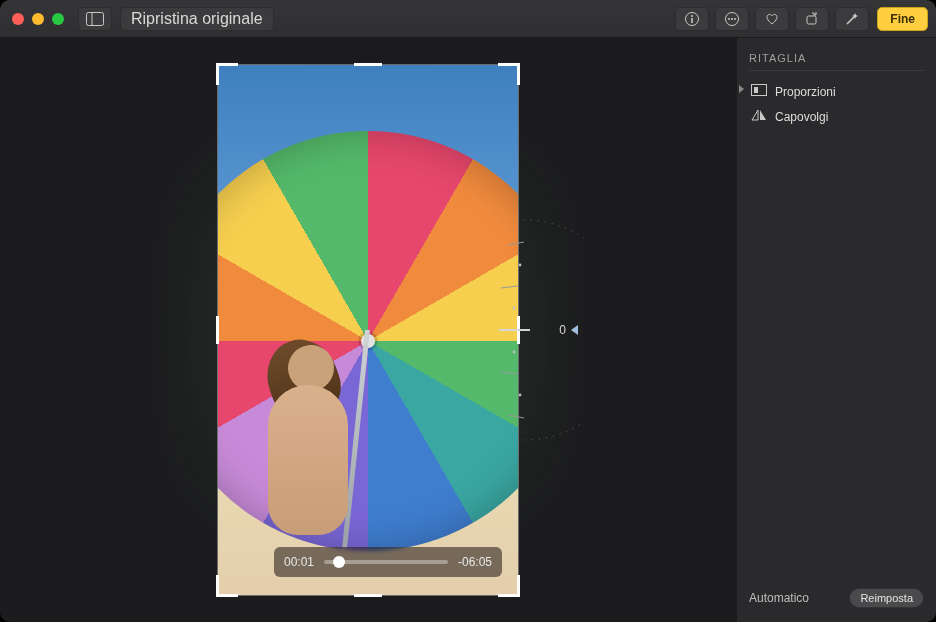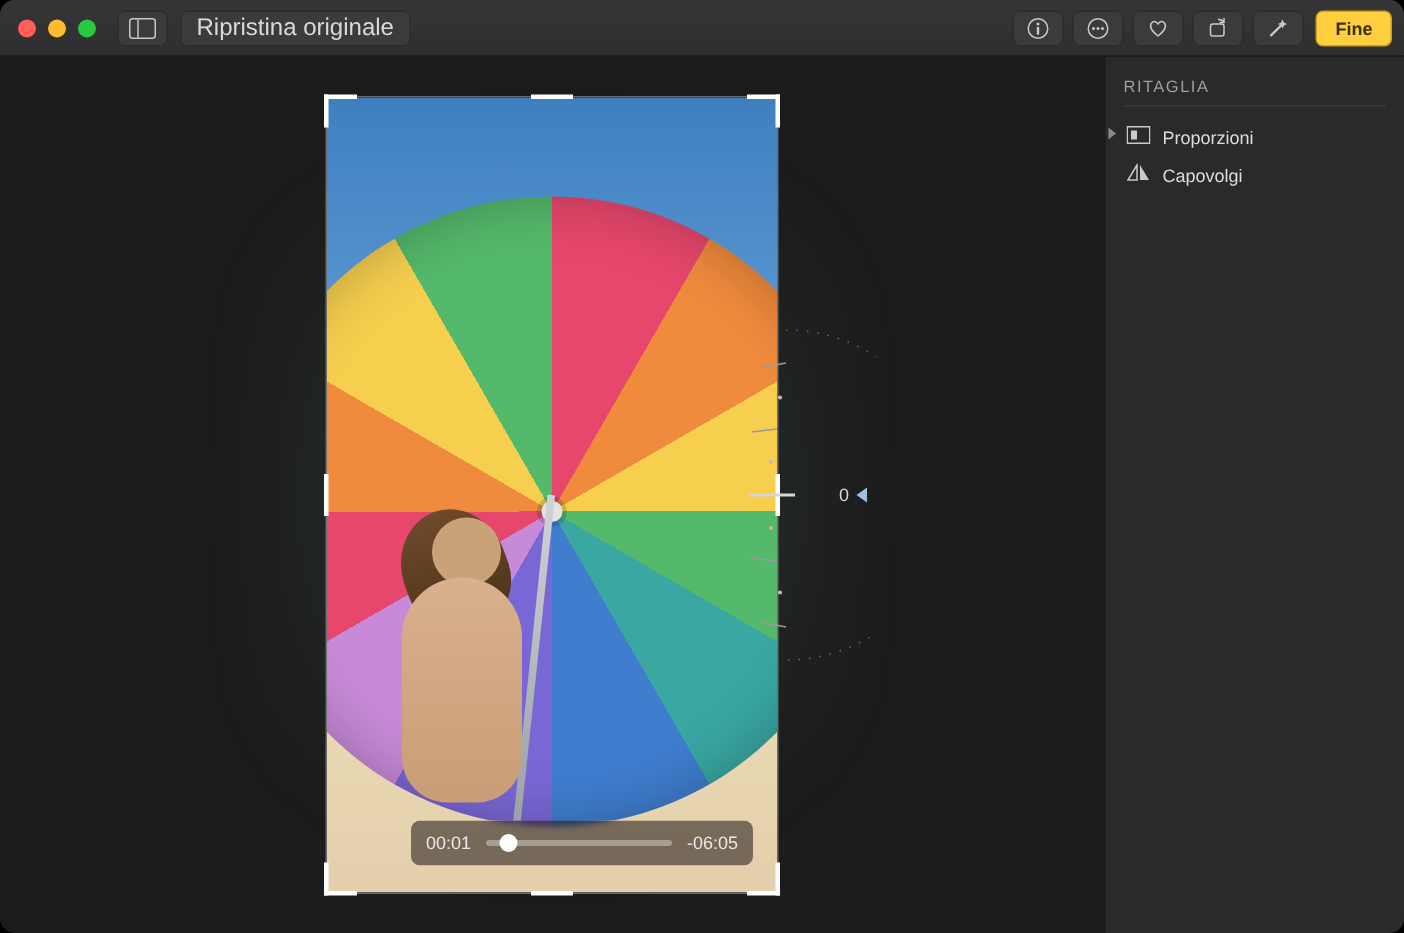--- a/index.html
+++ b/index.html
@@ -332,15 +332,19 @@
     <div class="side-item">
       <span>
         <svg width="16" height="12" viewBox="0 0 16 12">
             <path d="M1 11 L7 1 L7 11 Z" fill="none" stroke="#c9c9c9"></path>
             <path d="M15 11 L9 1 L9 11 Z" fill="#c9c9c9"></path>
           </svg>
       </span>
       <span>Capovolgi</span>
     </div>
 
+    <div class="side-footer">
+      <span class="auto">Automatico</span>
+      <span class="pill">Reimposta</span>
+    </div>
   </div>
 
 </div>
 
 </body></html>

